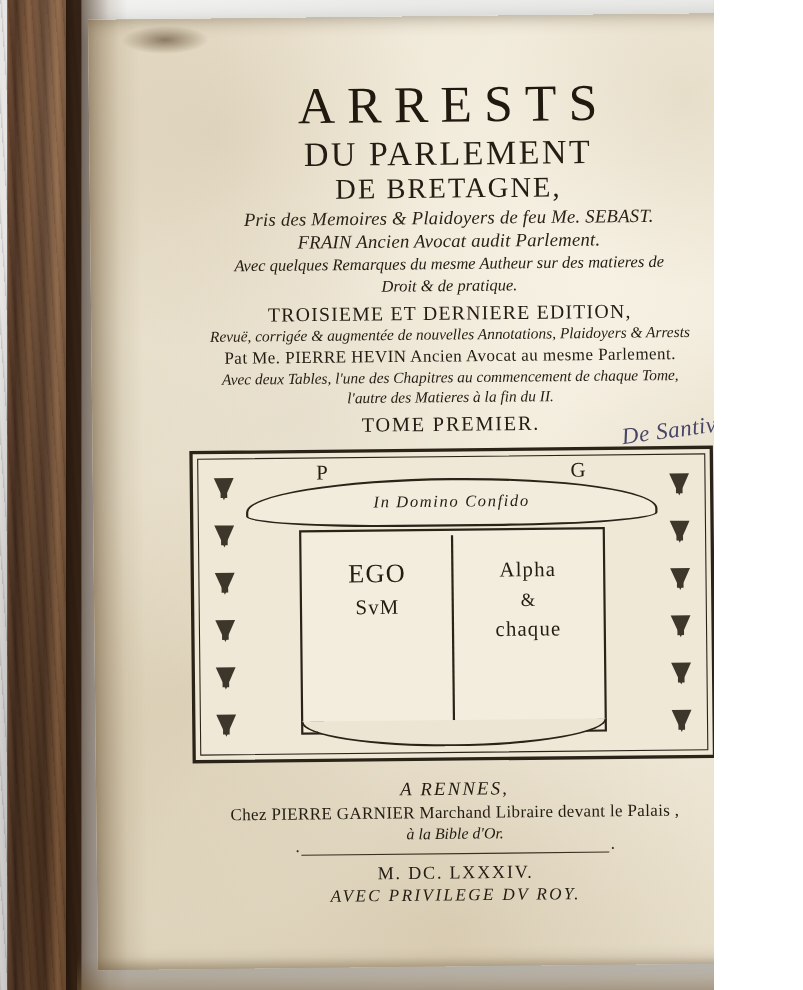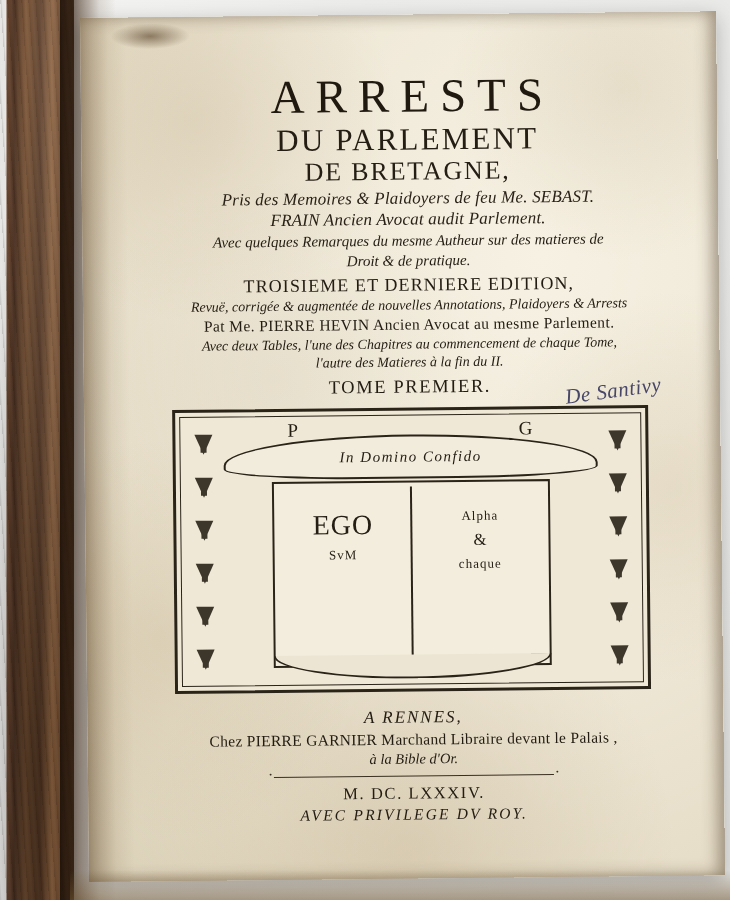--- a/index.html
+++ b/index.html
@@ -10,21 +10,21 @@
   body {
     width: 730px;
     height: 900px;
     overflow: hidden;
     font-family: "Liberation Serif", serif;
   }
 
   
   #photo {
     position: relative;
-    width: 730px;
+    width: 649px;
     height: 900px;
     background: #fdba74;
     overflow: hidden;
   }
 
   
   .bg-white {
     position: absolute;
     inset: 0;
     background: linear-gradient(100deg, #f4f4f2 0%, #ececea 40%, #e9e9e7 100%);
@@ -292,25 +292,25 @@
   .book .half {
     flex: 1;
     display: flex;
     flex-direction: column;
     align-items: center;
     justify-content: flex-start;
     padding-top: 26px;
     gap: 6px;
   }
   .book .bw {
-    font-size: 28px;
+    font-size: 24px;
     letter-spacing: 1px;
     color: #241d13;
   }
-  .book .bw.small { font-size: 13px; }
+  .book .bw.small { font-size: 19px; }
   .book .amp { font-size: 17px; }
   .book .pages-bottom {
     position: absolute;
     left: -2px; right: -2px; bottom: -14px;
     height: 22px;
     border: 2px solid #2a2318;
     border-top: none;
     border-radius: 0 0 50% 50% / 0 0 100% 100%;
     background: #ece5d3;
   }

